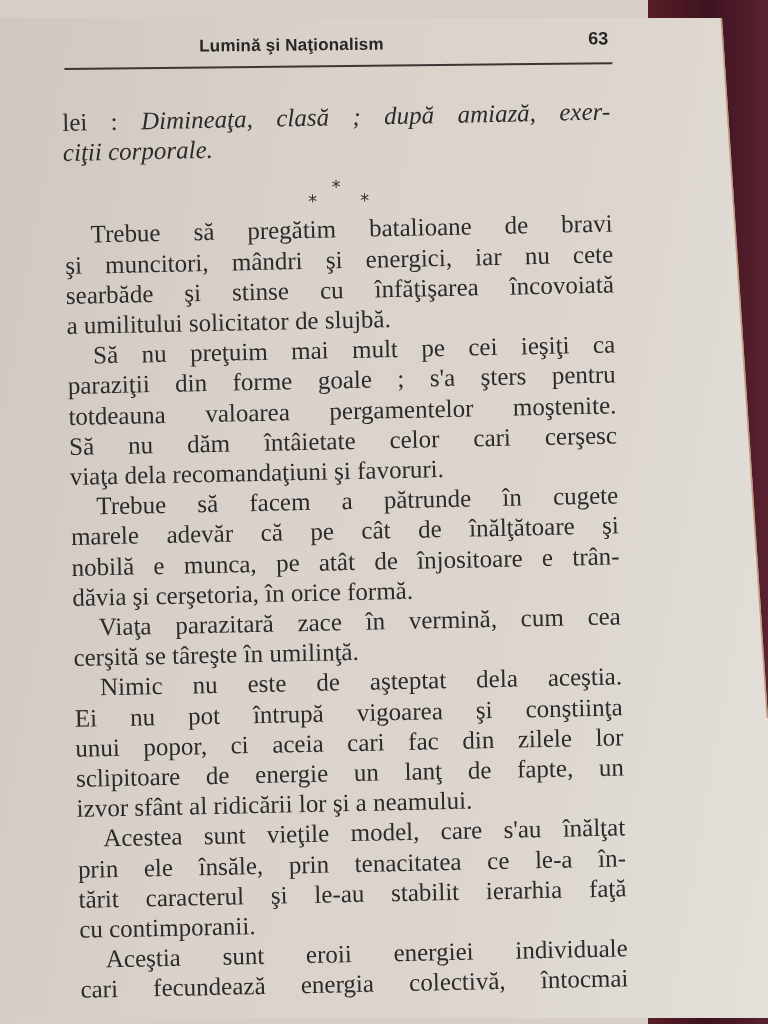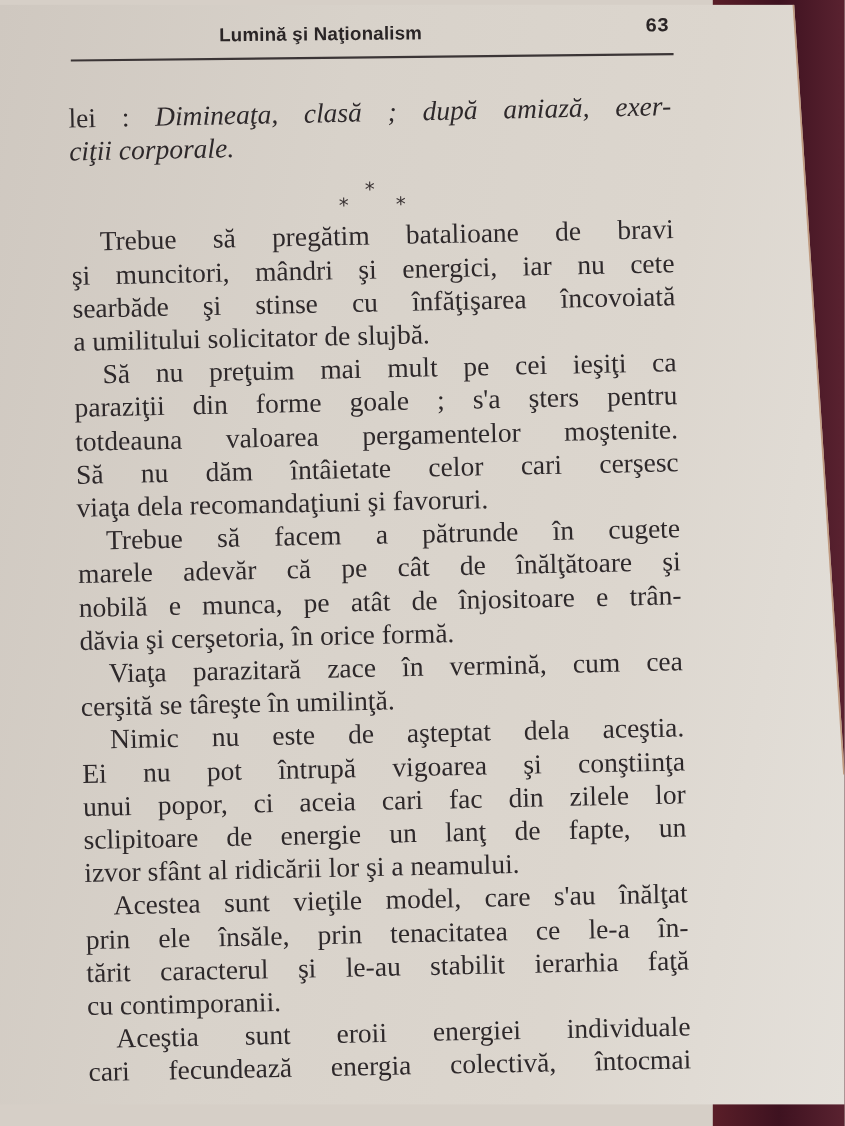--- a/index.html
+++ b/index.html
@@ -17,21 +17,21 @@
     .backdrop {
       position: absolute;
       top: 0; right: 0;
       width: 120px;
       height: 1024px;
       background: linear-gradient(90deg, #5a1e28 0%, #3e1220 50%, #5a2230 100%);
     }
     .page {
       position: absolute;
       left: 0;
-      top: 4px;
+      top: 18px;
       width: 768px;
       height: 1000px;
       background: linear-gradient(100deg, #cfc8c0 0%, #d8d2ca 35%, #dcd6ce 70%, #e4e0da 100%);
       clip-path: polygon(0 0, 722px 0, 768px 700px, 768px 1024px, 0 1024px);
     }
     .page-edge {
       position: absolute;
       left: 0; top: 0;
       width: 768px; height: 1024px;
       pointer-events: none;
@@ -52,21 +52,21 @@
       font-family: "Liberation Sans", sans-serif;
       font-weight: bold;
       font-size: 17px;
       color: #2a2526;
       letter-spacing: 0.2px;
     }
     .page-number {
       position: absolute;
       right: 4px;
       top: 2px;
-      font-family: Liberation Mono, monospace;
+      font-family: Liberation Sans, sans-serif;
       font-weight: bold;
       font-size: 18px;
       color: #2a2526;
     }
     .rule {
       position: absolute;
       left: 0;
       top: 36px;
       width: 548px;
       height: 2px;

